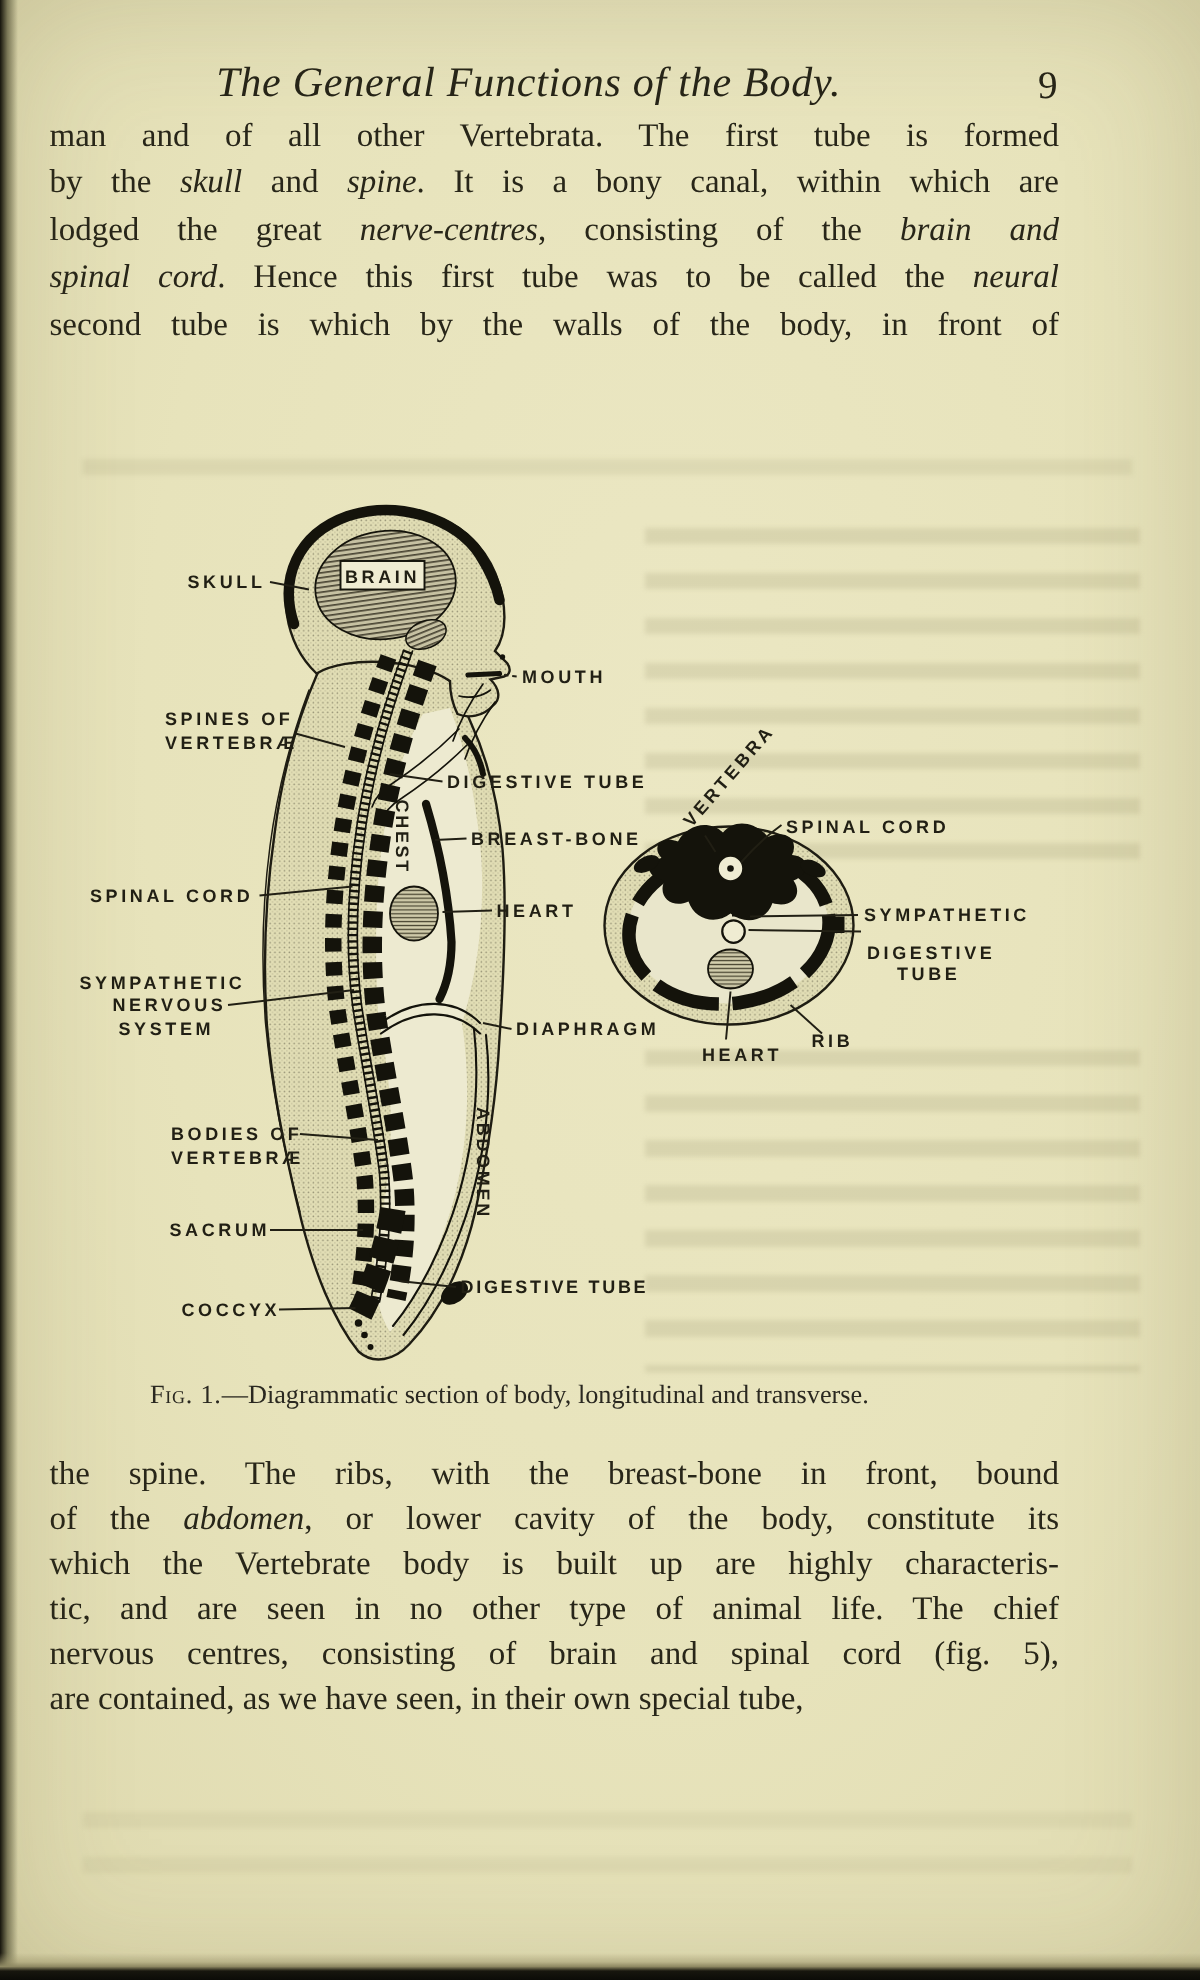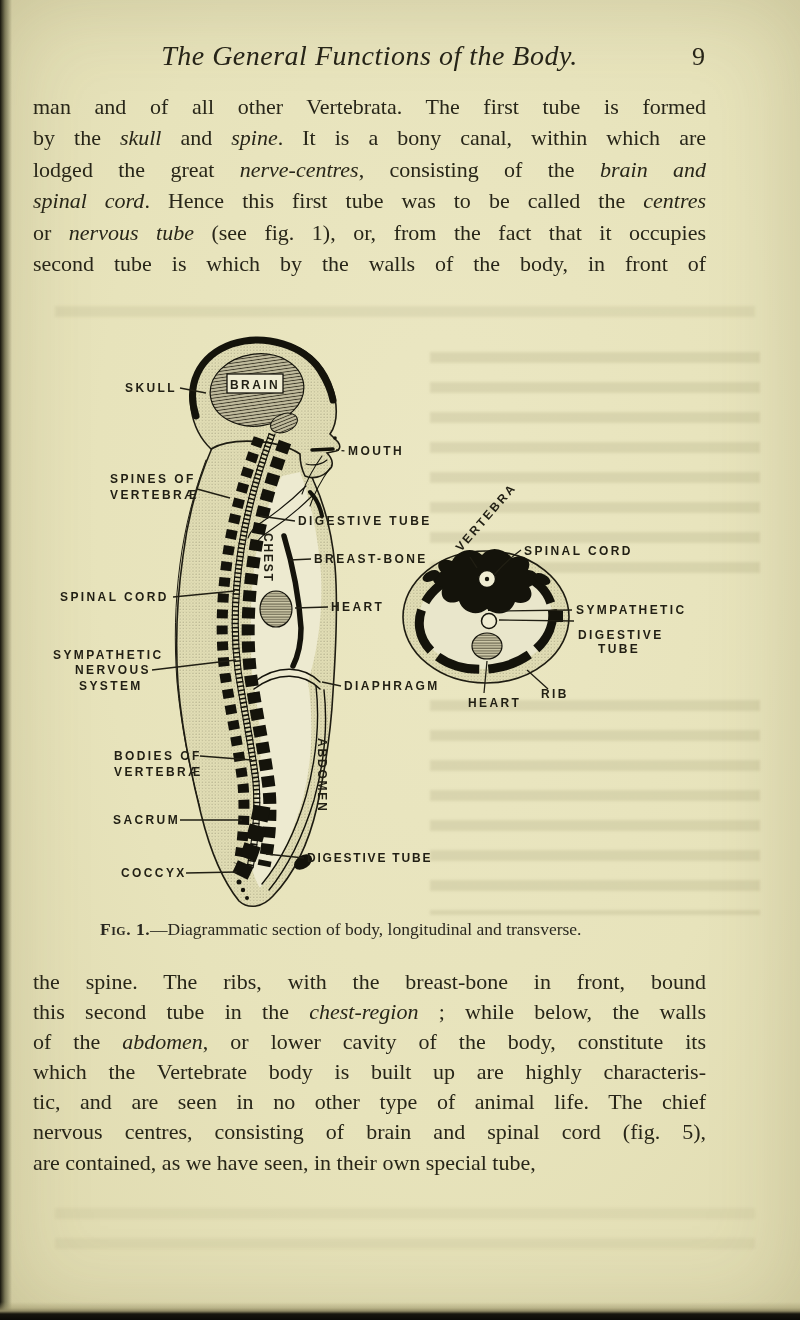--- a/index.html
+++ b/index.html
@@ -16,34 +16,34 @@
   .vignette{position:absolute;inset:0;z-index:5;pointer-events:none;
     box-shadow:inset 0 0 90px rgba(105,96,48,.22);}
   
   .ghost{position:absolute;z-index:1;filter:blur(1.6px);opacity:.55;
     background:repeating-linear-gradient(180deg, rgba(153,148,108,.38) 0 11px, rgba(0,0,0,0) 11px 30px);}
   #ghost1{left:430px;top:352px;width:330px;height:230px;}
   #ghost2{left:430px;top:700px;width:330px;height:215px;}
   #ghost3{left:55px;top:306px;width:700px;height:30px;opacity:.4;}
   #ghost4{left:55px;top:1208px;width:700px;height:56px;opacity:.3;}
   
-  .header-title{position:absolute;left:33px;top:38px;width:673px;text-align:center;z-index:3;
+  .header-title{position:absolute;left:16px;top:38px;width:673px;text-align:center;z-index:3;
     font-style:italic;font-size:28px;line-height:36px;letter-spacing:.5px;color:#262418;}
   .page-number{position:absolute;top:42px;right:95px;z-index:3;font-size:26px;color:#262418;}
   
   .para{position:absolute;left:33px;width:673px;z-index:3;font-size:22px;color:#282619;}
-  #para1{top:91px;line-height:31.4px;}
+  #para1{top:74px;line-height:31.4px;}
   #para2{top:967px;line-height:30.1px;font-family:Liberation Serif, serif;}
   .tline{text-align:justify;text-align-last:justify;}
   .tline.lastline{text-align-last:left;}
   .tline i{font-style:italic;}
   
   #figsvg{position:absolute;left:0;top:330px;z-index:2;}
   .figcaption{position:absolute;left:100px;top:919px;width:620px;z-index:3;font-size:17.5px;color:#2a2820;}
-  .figcaption .fcp{font-variant:small-caps;letter-spacing:.5px;font-weight:bold;}
+  .figcaption .fcp{font-variant:small-caps;letter-spacing:.5px;}
   
   text.lbl{font-family:"Liberation Sans", sans-serif;font-weight:bold;font-size:12px;
     letter-spacing:2.4px;fill:#211f14;}
   text.lbl.sm{letter-spacing:1.8px;}
 </style>
 </head>
 <body>
 
 <div id="page">
 
@@ -52,22 +52,21 @@
   <div id="ghost3" class="ghost"></div>
   <div id="ghost4" class="ghost"></div>
 
   <div class="header-title">The General Functions of the Body.</div>
   <div class="page-number">9</div>
 
   <div id="para1" class="para">
       <div class="tline">man and of all other Vertebrata. The first tube is formed</div>
       <div class="tline">by the <i>skull</i> and <i>spine</i>. It is a bony canal, within which are</div>
       <div class="tline">lodged the great <i>nerve-centres</i>, consisting of the <i>brain and</i></div>
-      <div class="tline"><i>spinal cord</i>. Hence this first tube was to be called the <i>centres</i></div>
-      <div class="tline">or <i>nervous tube</i> (see fig. 1), or, from the fact that it occupies</div>
+      <div class="tline"><i>spinal cord</i>. Hence this first tube was to be called the <i>neural</i></div>
       <div class="tline">second tube is which by the walls of the body, in front of</div>
     </div>
 
   <svg id="figsvg" width="800" height="620" viewBox="0 0 800 620">
     <defs>
       <pattern id="st" width="3.2" height="3.2" patternUnits="userSpaceOnUse">
         <rect width="3.2" height="3.2" fill="#e2deb5"></rect>
         <circle cx="0.9" cy="0.9" r="0.55" fill="#585440" opacity="0.55"></circle>
         <circle cx="2.5" cy="2.5" r="0.4" fill="#585440" opacity="0.35"></circle>
       </pattern>
@@ -226,21 +225,20 @@
     <text class="lbl" x="468" y="377">HEART</text>
     <text class="lbl" x="541" y="368">RIB</text>
   </svg>
 
   <div class="figcaption">
     <span class="fcp">Fig. 1.</span><span>—Diagrammatic section of body, longitudinal and transverse.</span>
   </div>
 
   <div id="para2" class="para">
       <div class="tline">the spine. The ribs, with the breast-bone in front, bound</div>
-      <div class="tline">this second tube in the <i>chest-region</i> ; while below, the walls</div>
       <div class="tline">of the <i>abdomen</i>, or lower cavity of the body, constitute its</div>
       <div class="tline">which the Vertebrate body is built up are highly characteris-</div>
       <div class="tline">tic, and are seen in no other type of animal life. The chief</div>
       <div class="tline">nervous centres, consisting of brain and spinal cord (fig. 5),</div>
       <div class="tline lastline">are contained, as we have seen, in their own special tube,</div>
     </div>
 
   <div class="vignette"></div>
   <div class="edge-left"></div>
   <div class="edge-bottom"></div>

